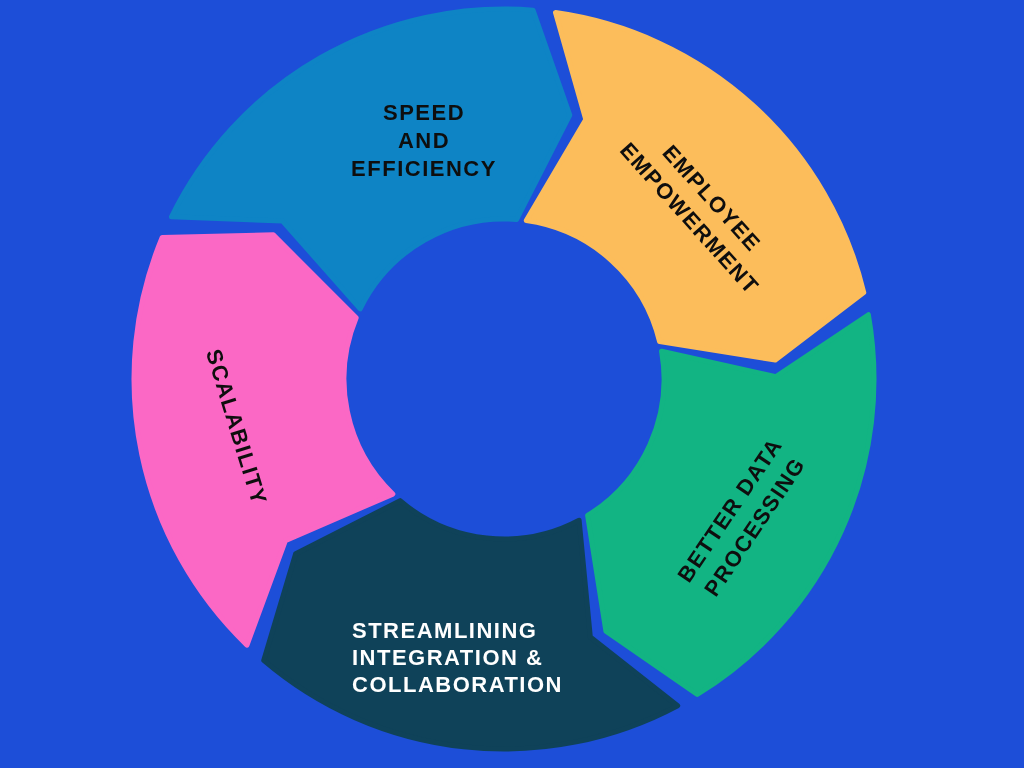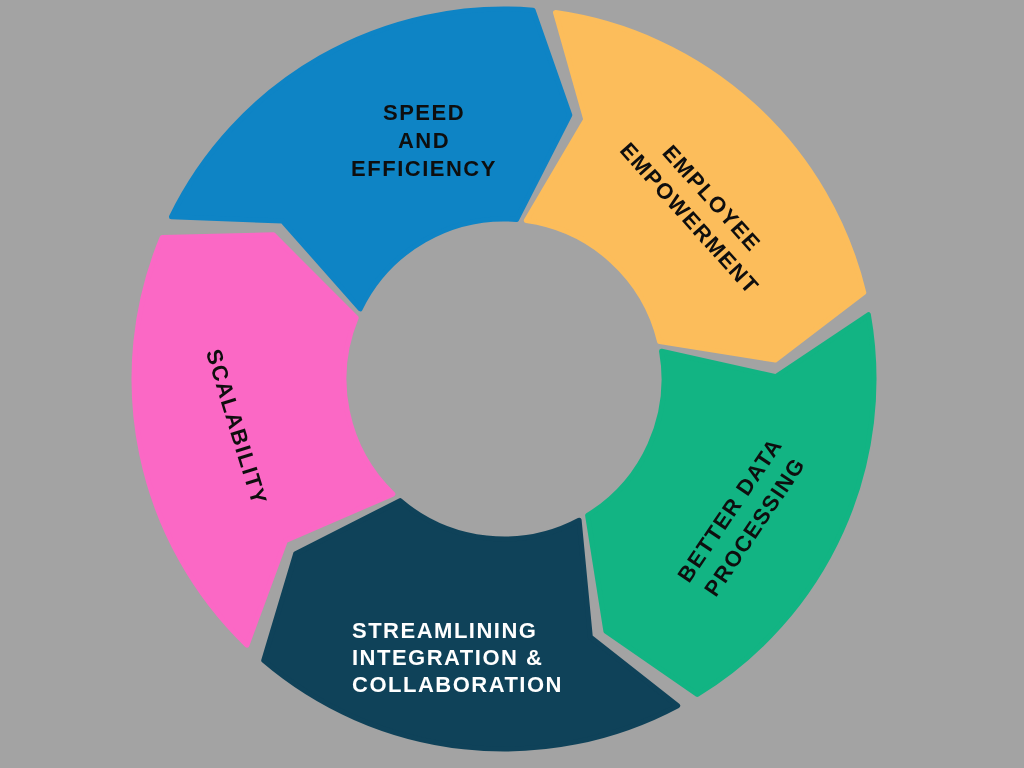--- a/index.html
+++ b/index.html
@@ -5,21 +5,21 @@
   html, body {
     margin: 0;
     padding: 0;
     background: #FFFFFF;
     font-family: "Liberation Sans", sans-serif;
   }
   .stage {
     position: relative;
     width: 1024px;
     height: 768px;
-    background: #a3a3a3;
+    background: #1d4ed8;
     overflow: hidden;
   }
   svg.diagram {
     position: absolute;
     left: 0;
     top: 0;
   }
   svg.diagram text {
     font-family: "Liberation Sans", sans-serif;
     font-weight: 700;

